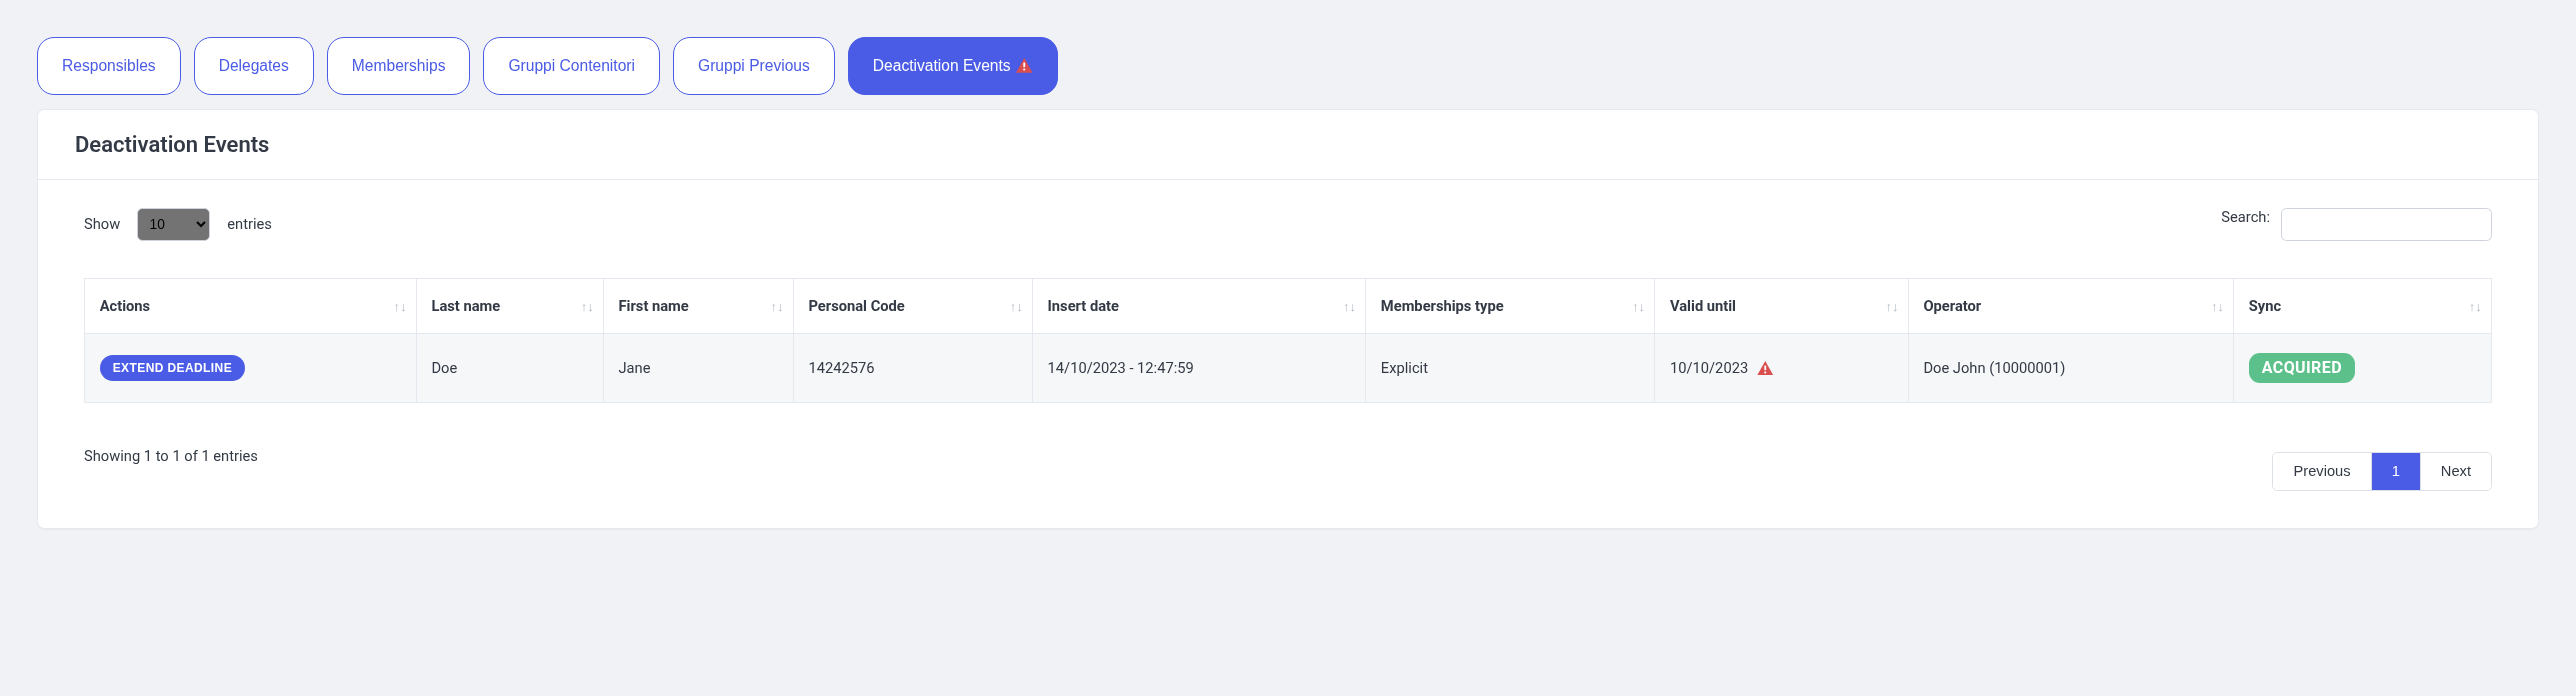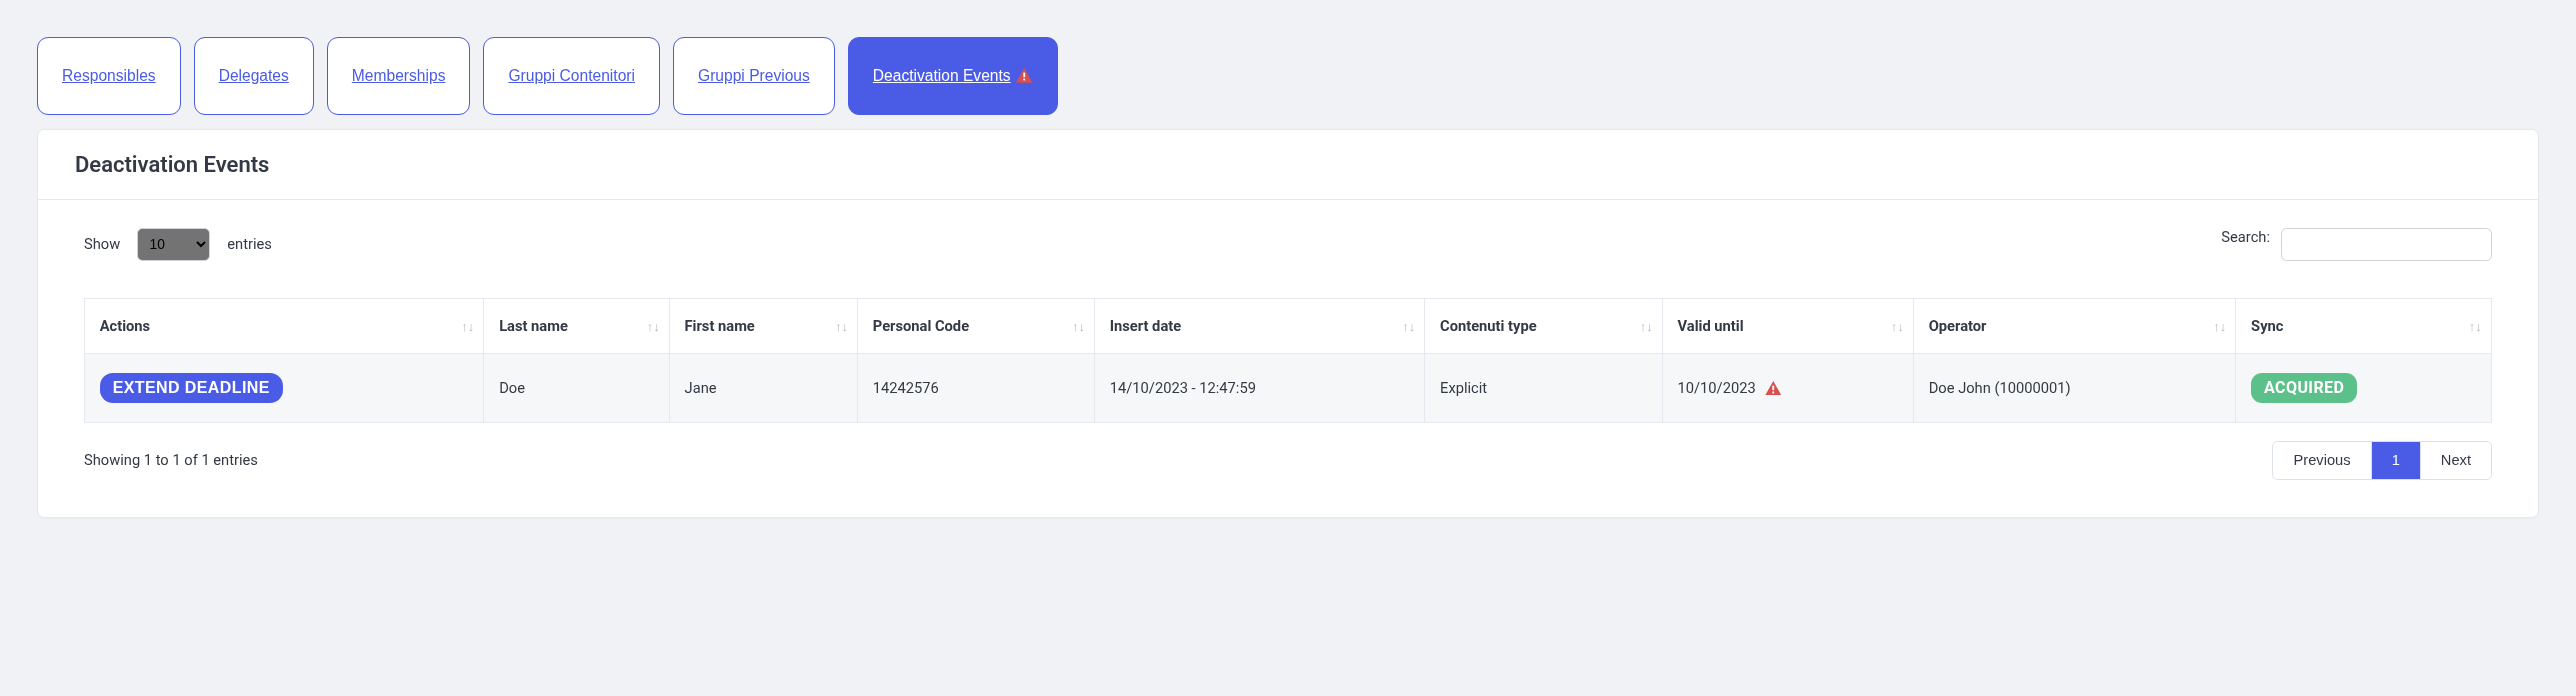--- a/index.html
+++ b/index.html
@@ -14,32 +14,31 @@
   }
   .outer {
     padding: 37px;
   }
   .tabs {
     display: flex;
     gap: 13px;
     margin-bottom: 14.7px;
   }
   .tab {
-    padding: 30px 24px;
+    padding: 20px 24px;
     border: 1.4px solid #4a5be6;
-    border-radius: 11px;
+    border-radius: 17px;
     color: #4a5be6;
     background: #fff;
     font-size: 15.6px;
     cursor: pointer;
     display: inline-flex;
     align-items: center;
     gap: 5.5px;
     line-height: 1;
-    text-decoration: underline;
   }
   .tab.active {
     background: #4a5be6;
     color: #fff;
     border-color: #4a5be6;
   }
   .card {
     background: #fff;
     border: 0.9px solid #e5e8ee;
     border-radius: 7.3px;
@@ -131,21 +130,21 @@
     color: #333a45;
     vertical-align: middle;
   }
   table.data-table td:last-child { border-right: none; }
   .btn-extend {
     background: #4a5be6;
     color: #fff;
     border: none;
     border-radius: 13px;
     padding: 7.3px 13px;
-    font-size: 16px;
+    font-size: 12px;
     font-weight: 700;
     letter-spacing: 0.4px;
     cursor: pointer;
     line-height: 1;
   }
   .badge-acquired {
     background: #5bc08a;
     color: #fff;
     border: none;
     border-radius: 11px;
@@ -169,20 +168,21 @@
   .showing-text {
     color: #333a45;
     font-size: 14.7px;
     text-align: center;
   }
   .pagination {
     display: flex;
     border: 0.9px solid #dbdfe6;
     border-radius: 5.5px;
     overflow: hidden;
+    margin-top: 31px;
   }
   .page-btn {
     padding: 11px 20px;
     background: #fff;
     color: #333a45;
     border: none;
     border-right: 0.9px solid #dbdfe6;
     font-size: 14.7px;
     cursor: pointer;
     line-height: 1;
@@ -242,21 +242,21 @@
       </div>
 
       <table class="data-table">
         <thead>
           <tr id="header-row">
               <th><span>Actions</span><span class="sort-arrows">↑↓</span></th>
               <th><span>Last name</span><span class="sort-arrows">↑↓</span></th>
               <th><span>First name</span><span class="sort-arrows">↑↓</span></th>
               <th><span>Personal Code</span><span class="sort-arrows">↑↓</span></th>
               <th><span>Insert date</span><span class="sort-arrows">↑↓</span></th>
-              <th><span>Contenuti type</span><span class="sort-arrows">↑↓</span></th>
+              <th><span>Memberships type</span><span class="sort-arrows">↑↓</span></th>
               <th><span>Valid until</span><span class="sort-arrows">↑↓</span></th>
               <th><span>Operator</span><span class="sort-arrows">↑↓</span></th>
               <th><span>Sync</span><span class="sort-arrows">↑↓</span></th>
             </tr>
         </thead>
         <tbody id="table-body">
             <tr>
               <td><button class="btn-extend">EXTEND DEADLINE</button></td>
               <td>Doe</td>
               <td>Jane</td>

